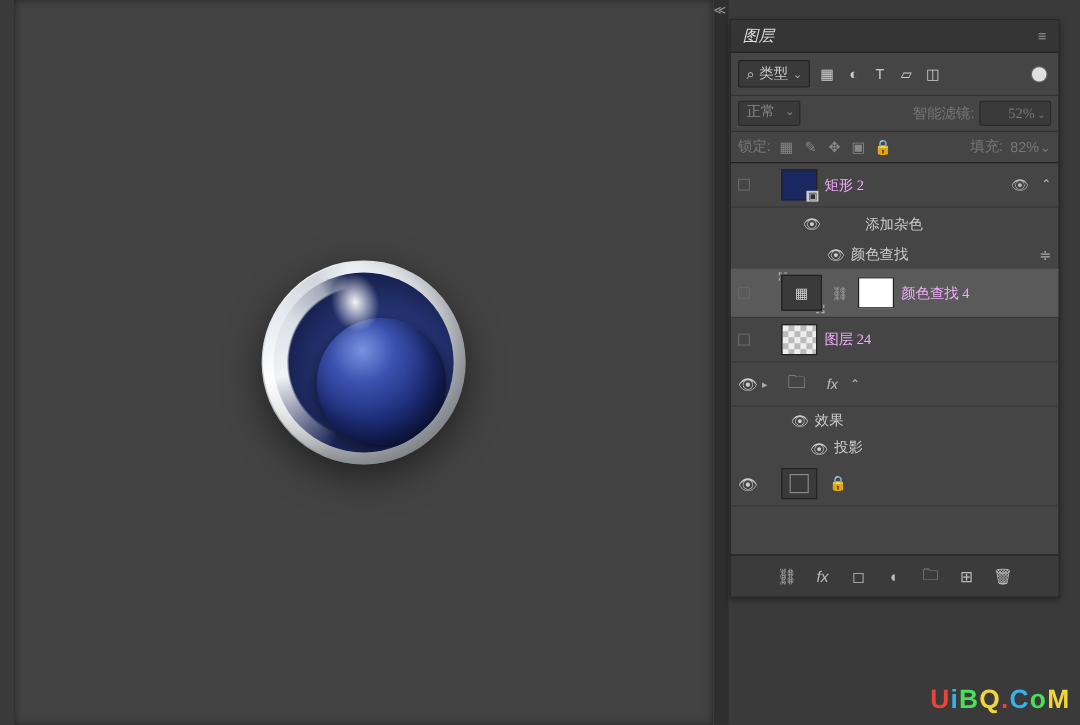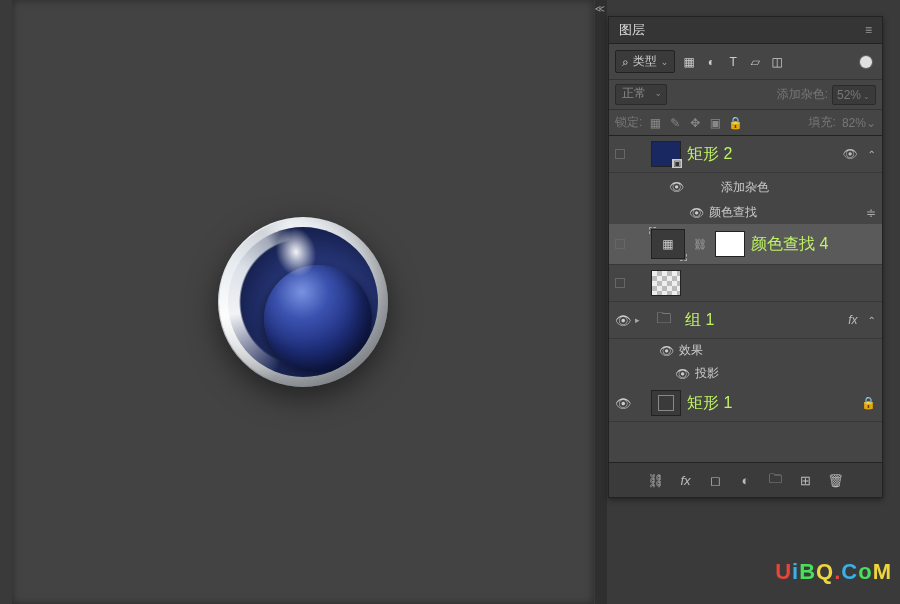--- a/index.html
+++ b/index.html
@@ -10,34 +10,34 @@
   .logo .cut { position: absolute; width: 150px; height: 150px; top: 10px; left: 10px; border-radius: 50%; background: radial-gradient(circle at 60% 55%, #4a5fa8 0%, #2c3d85 30%, #1a2558 60%, #0b1230 100%); overflow: hidden; }
   .logo .inner { position: absolute; width: 108px; height: 108px; top: 38px; left: 36px; border-radius: 50%; background: radial-gradient(circle at 35% 25%, #7a92e0 0%, #3b52b0 25%, #1e2e7a 55%, #0a1240 100%); box-shadow: inset -8px -8px 20px rgba(0,0,0,0.5), 0 4px 12px rgba(0,0,0,0.6); }
   .logo .cresc { position: absolute; width: 168px; height: 168px; top: 1px; left: 1px; border-radius: 50%; background: conic-gradient(from 200deg, rgba(255,255,255,0) 0deg, rgba(255,255,255,0.95) 60deg, rgba(230,235,240,0.95) 100deg, rgba(200,205,212,0.8) 130deg, rgba(255,255,255,0) 150deg); -webkit-mask: radial-gradient(circle at 50% 50%, transparent 62px, black 64px); mask: radial-gradient(circle at 50% 50%, transparent 62px, black 64px); }
   .logo .hl { position: absolute; width: 40px; height: 50px; top: 10px; left: 58px; border-radius: 50%; background: radial-gradient(ellipse at center, rgba(255,255,255,0.95) 0%, rgba(255,255,255,0) 70%); transform: rotate(-15deg); }
 
   .rail { position: absolute; left: 595px; top: 0; width: 12px; height: 604px; background: #2f2f2f; }
   .rail .collapse { font-size: 10px; color: #999; position: absolute; right: 2px; top: 3px; }
 
   .panel { position: absolute; left: 608px; top: 16px; width: 275px; background: #454545; border: 1px solid #222; box-shadow: 0 2px 6px rgba(0,0,0,0.4); }
   .panel-tab { background: #353535; padding: 4px 10px; display: flex; align-items: center; justify-content: space-between; border-bottom: 1px solid #222; }
-  .panel-tab span { font-size: 13px; color: #ddd; }
+  .panel-tab span { font-size: 13px; color: #ddd; font-style: italic; }
   .panel-tab .menu { font-size: 12px; color: #999; cursor: pointer; }
 
   .filter-row { display: flex; align-items: center; gap: 6px; padding: 6px 6px; border-bottom: 1px solid #333; }
   .filter-drop { display: flex; align-items: center; gap: 4px; background: #3a3a3a; border: 1px solid #222; padding: 2px 6px; border-radius: 2px; }
   .filter-drop .chev { font-size: 9px; color: #aaa; }
   .ficon { width: 16px; height: 16px; display: flex; align-items: center; justify-content: center; color: #ccc; font-size: 12px; cursor: pointer; }
   .filter-row .dot { width: 12px; height: 12px; border-radius: 50%; background: #e0e0e0; margin-left: auto; margin-right: 4px; box-shadow: 0 0 0 1px #666; }
 
   .ctrl-row { display: flex; align-items: center; padding: 4px 6px; border-bottom: 1px solid #333; color: #777; gap: 4px; }
   .ctrl-row .blend { flex: 0 0 auto; background: #3a3a3a; padding: 0 20px 2px 6px; border: 1px solid #2a2a2a; border-radius: 2px; color: #888; position: relative; }
   .ctrl-row .blend .chev { position: absolute; right: 4px; top: 3px; font-size: 9px; }
   .ctrl-row .lab { margin-left: auto; }
-  .ctrl-row .val { background: #3a3a3a; padding: 2px 4px; border: 1px solid #2a2a2a; border-radius: 2px; color: #777; width: 44px; text-align: left; position: relative; }
+  .ctrl-row .val { background: #3a3a3a; padding: 2px 4px; border: 1px solid #2a2a2a; border-radius: 2px; color: #777; width: 60px; text-align: right; position: relative; font-family: Liberation Serif, serif; }
   .ctrl-row .val .chev { font-size: 8px; margin-left: 2px; }
 
   .lock-row { display: flex; align-items: center; padding: 4px 6px; border-bottom: 1px solid #222; color: #777; gap: 6px; }
   .lock-row .licon { width: 14px; text-align: center; color: #888; }
 
   .layers { max-height: 380px; }
   .lrow { display: flex; align-items: center; padding: 5px 6px; border-bottom: 1px solid #383838; min-height: 34px; gap: 6px; }
   .lrow.sel { background: #5a5a5a; }
   .lrow .vis { width: 14px; text-align: center; color: #ccc; font-size: 13px; }
   .lrow .vis.off { color: transparent; }
@@ -46,34 +46,34 @@
   .lrow .thumb.navy { background: #1a2862; }
   .lrow .thumb.trans { background: repeating-conic-gradient(#bbb 0 25%, #eee 0 50%) 0 0/10px 10px; }
   .lrow .thumb.adj { background: #3a3a3a; display: flex; align-items: center; justify-content: center; color: #ccc; font-size: 12px; }
   .lrow .thumb.folder { background: none; border: none; color: #aaa; font-size: 15px; text-align: center; }
   .lrow .thumb.shape { background: #3a3a3a; display: flex; align-items: center; justify-content: center; }
   .lrow .thumb.shape::after { content: ""; width: 14px; height: 14px; border: 1px solid #888; }
   .lrow .thumb.corners { position: relative; width: 34px; height: 30px; }
   .lrow .thumb.corners::before, .lrow .thumb.corners::after { content: ""; position: absolute; width: 6px; height: 6px; border: 1px dashed #aaa; }
   .lrow .thumb.corners::before { top: -3px; left: -3px; border-right: none; border-bottom: none; }
   .lrow .thumb.corners::after { bottom: -3px; right: -3px; border-left: none; border-top: none; }
-  .lrow .name { flex: 1; color: #bef264; font-size: 16px; white-space: nowrap; }
+  .lrow .name { flex: 1; color: #f0abfc; font-size: 12px; white-space: nowrap; font-family: Liberation Serif, serif; }
   .lrow .link { color: #aaa; font-size: 11px; margin: 0 2px; }
   .lrow .r { color: #bbb; font-size: 12px; margin-left: 4px; }
   .lrow .tw { color: #aaa; font-size: 9px; width: 8px; }
   .lrow .fx { font-style: italic; color: #bbb; }
 
   .sub { display: flex; align-items: center; padding: 3px 6px 3px 60px; gap: 6px; color: #ccc; font-size: 12px; min-height: 22px; }
   .sub .vis { width: 14px; text-align: center; }
   .sub .slider { margin-left: auto; color: #aaa; }
 
   .bottom { display: flex; align-items: center; justify-content: center; gap: 14px; padding: 6px; border-top: 1px solid #222; background: #3b3b3b; margin-top: 40px; }
   .bottom .bicon { color: #bbb; font-size: 13px; cursor: pointer; width: 16px; text-align: center; }
 
-  .watermark { position: absolute; right: 8px; bottom: 19px; }
+  .watermark { position: absolute; right: 8px; bottom: 8px; }
   .watermark span { font-family: Arial Black, Arial; font-weight: 900; font-size: 22px; letter-spacing: 1px; }
   .wm-u { color: #e8443a; } .wm-i { color: #3ab0e8; } .wm-b { color: #4adf5a; } .wm-q { color: #f0d63c; }
   .wm-dot { color: #e8443a; } .wm-c { color: #3ab0e8; } .wm-o { color: #4adf5a; } .wm-m { color: #f0d63c; }
 </style>
 </head>
 <body>
 
 <div class="canvas">
   <div class="logo">
     <div class="outer"></div>
@@ -107,21 +107,21 @@
     <span class="ficon">▱</span>
     <span class="ficon">◫</span>
     <span class="dot"></span>
   </div>
 
   <div class="ctrl-row">
     <div class="blend">
       <span>正常</span>
       <span class="chev">⌄</span>
     </div>
-    <span class="lab">添加杂色:</span>
+    <span class="lab">智能滤镜:</span>
     <div class="val">
       <span>52%</span><span class="chev">⌄</span>
     </div>
   </div>
 
   <div class="lock-row">
     <span>锁定:</span>
     <span class="licon">▦</span>
     <span class="licon">✎</span>
     <span class="licon">✥</span>
@@ -163,44 +163,43 @@
       <div class="thumb adj corners">▦</div>
       <span class="link">⛓</span>
       <div class="thumb"></div>
       <span class="name">颜色查找 4</span>
     </div>
 
     <div class="lrow">
       <span class="chk"></span>
       <span class="vis off">👁</span>
       <div class="thumb trans"></div>
+      <span class="name">图层 24</span>
     </div>
 
     <div class="lrow" style="min-height:26px">
       <span class="vis">👁</span>
       <span class="tw">▸</span>
       <div class="thumb folder">🗀</div>
-      <span class="name">组 1</span>
       <span class="fx r">fx</span>
       <span class="r" style="font-size:10px">⌃</span>
     </div>
     <div class="sub" style="padding-left:50px">
       <span class="vis">👁</span>
       <span>效果</span>
     </div>
     <div class="sub" style="padding-left:66px">
       <span class="vis">👁</span>
       <span>投影</span>
     </div>
 
     <div class="lrow">
       <span class="vis">👁</span>
       <span style="width:10px"></span>
       <div class="thumb shape"></div>
-      <span class="name">矩形 1</span>
       <span class="r">🔒</span>
     </div>
   </div>
 
   <div class="bottom">
     <span class="bicon">⛓</span>
     <span class="bicon"><i>fx</i></span>
     <span class="bicon">◻</span>
     <span class="bicon">◐</span>
     <span class="bicon">🗀</span>

